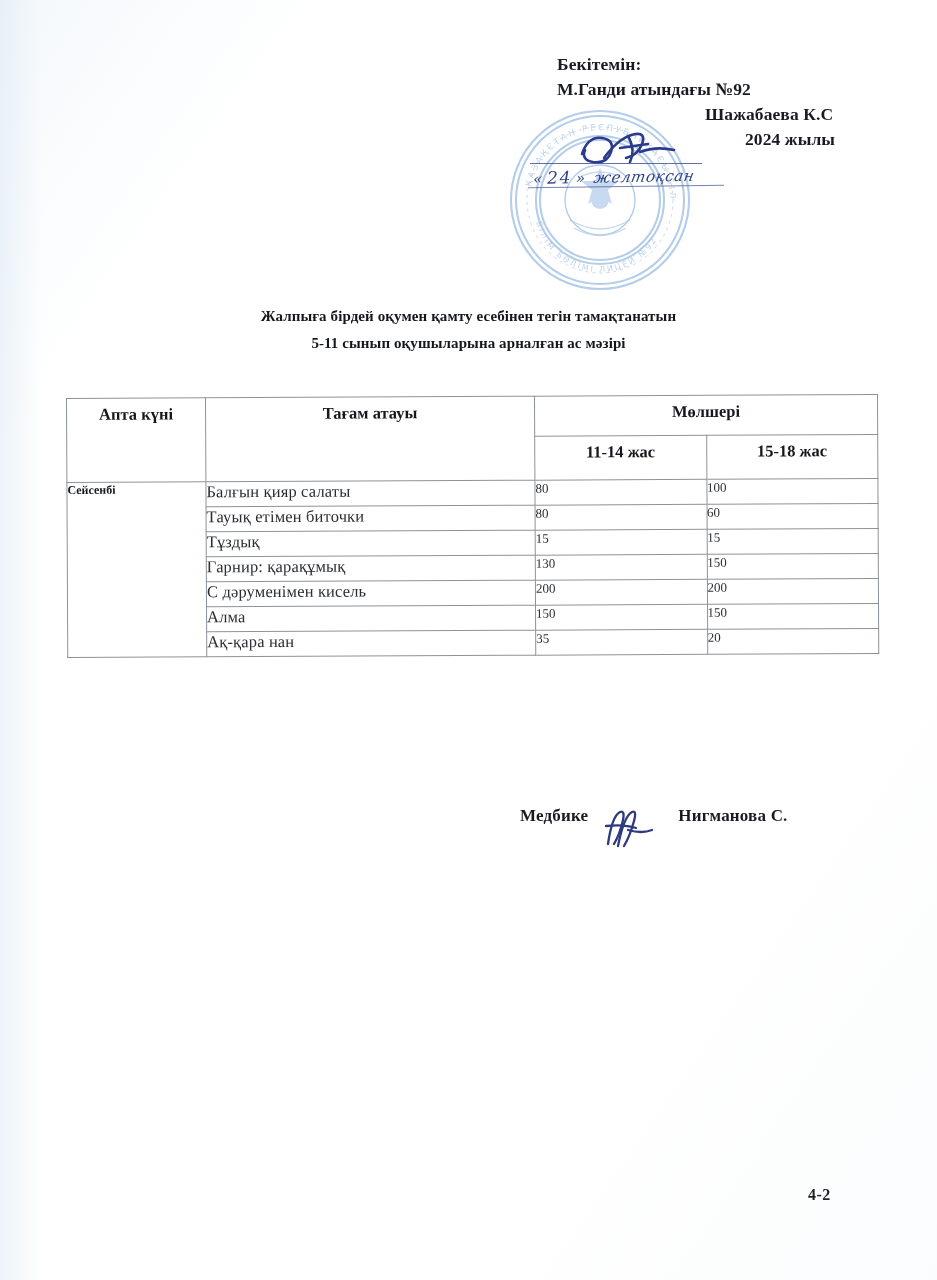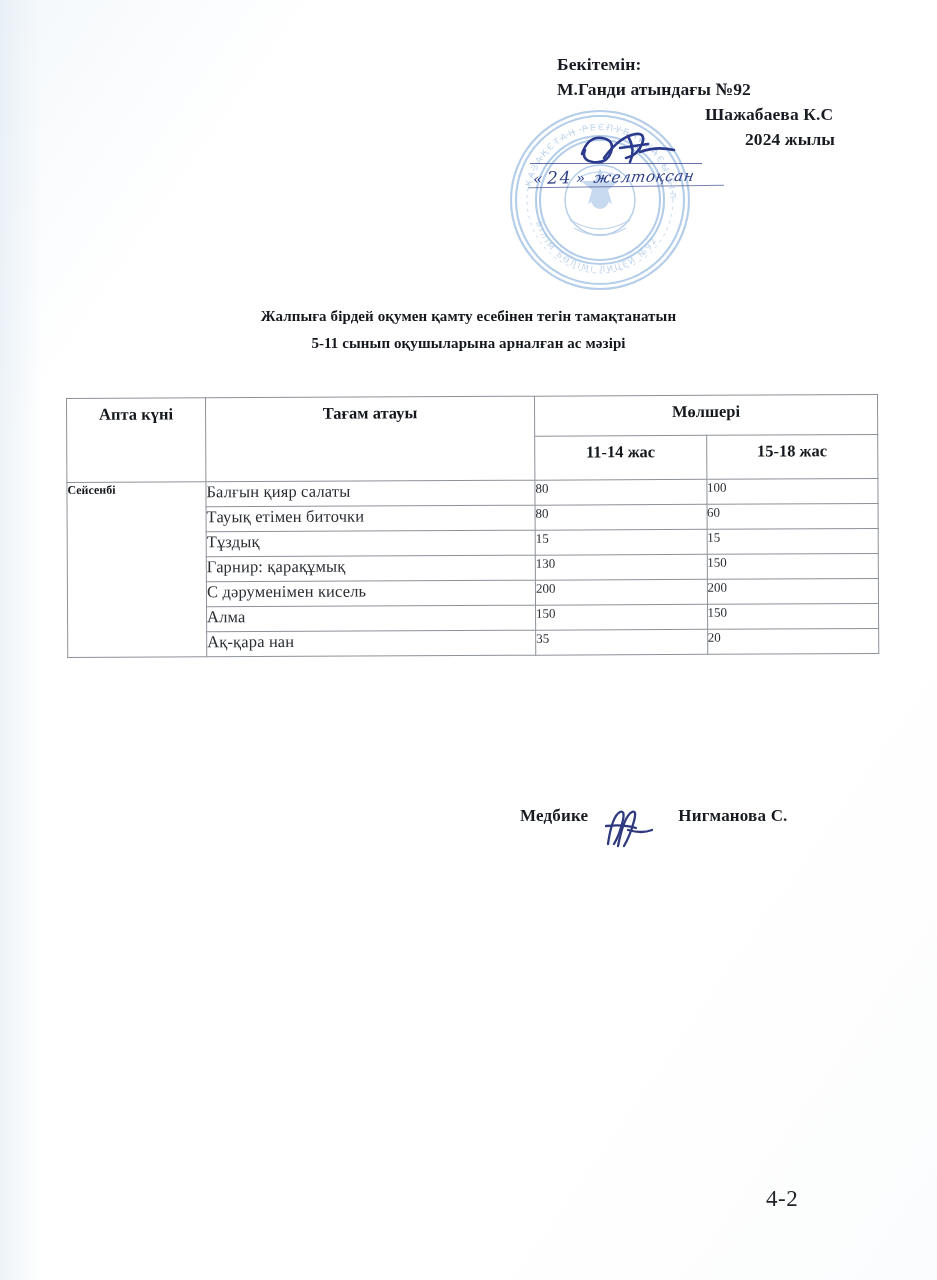--- a/index.html
+++ b/index.html
@@ -220,24 +220,24 @@
   .nurse-line .name { letter-spacing: .2px; padding-left: 8px; }
   .sig-nurse {
     width: 62px;
     height: 44px;
     display: inline-block;
   }
 
   
   .page-marker {
     position: absolute;
-    left: 766px;
+    left: 808px;
     top: 1186px;
-    font-size: 23px;
-    font-weight: normal;
+    font-size: 16px;
+    font-weight: bold;
     color: #1f2328;
     letter-spacing: .5px;
     z-index: 4;
   }
 </style>
 </head>
 <body>
 
 <div class="page">
 

